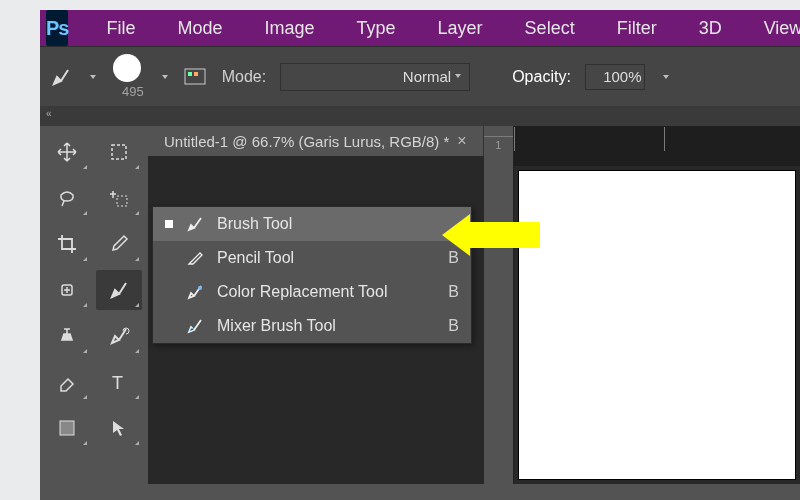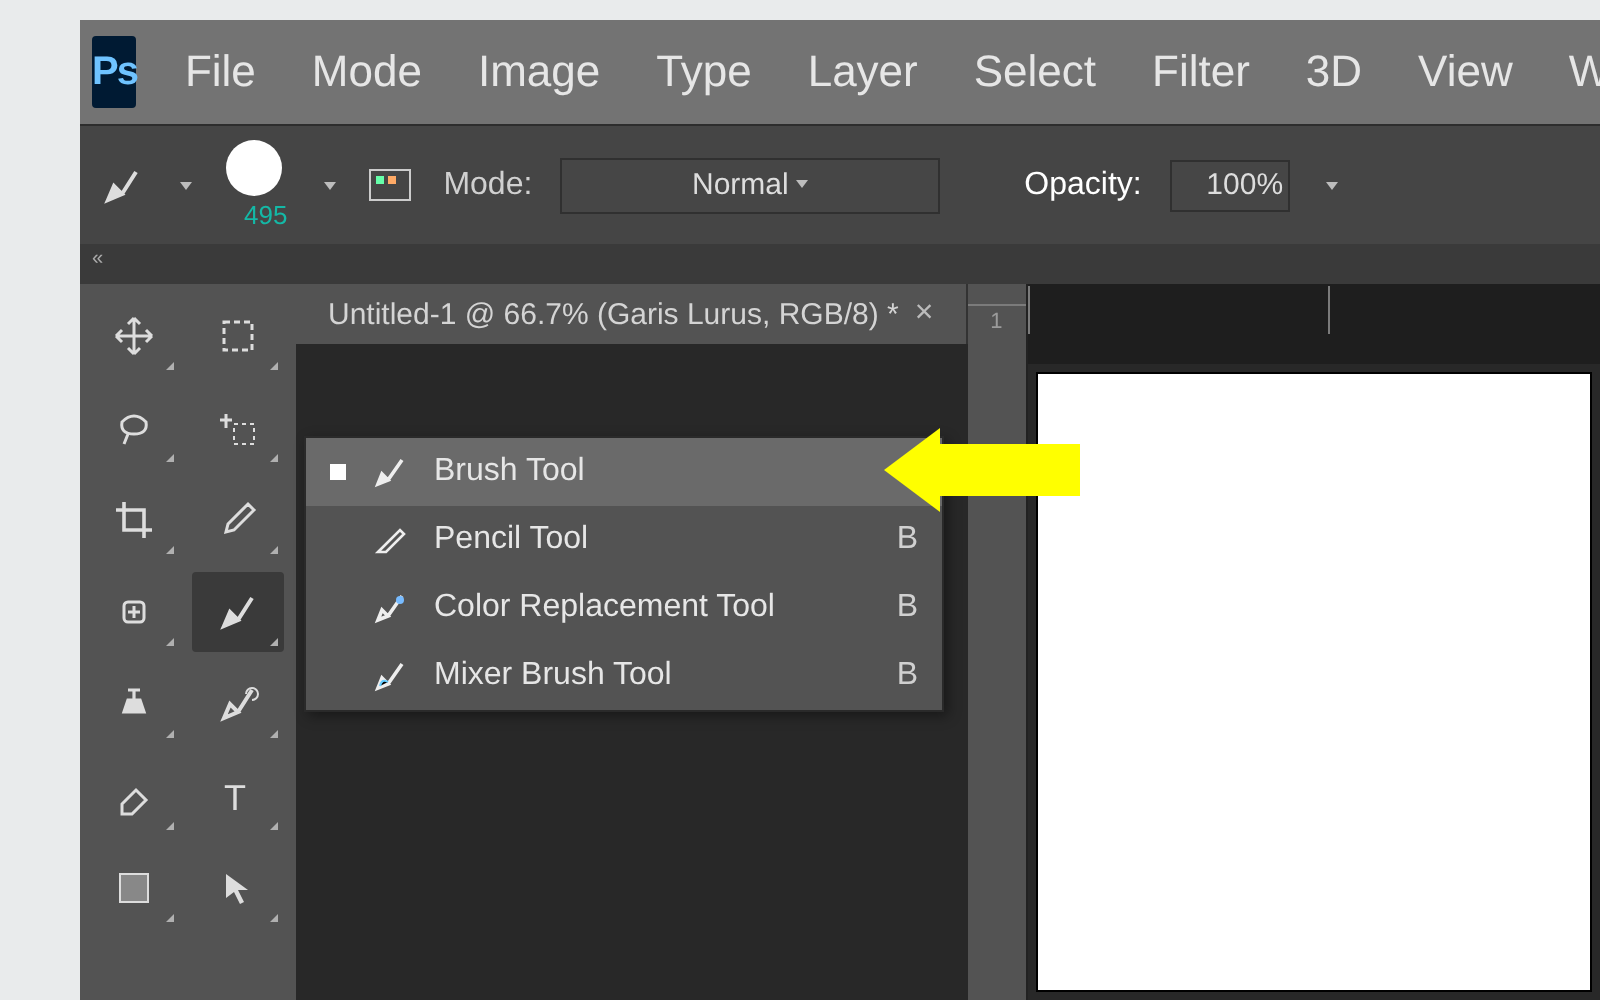--- a/index.html
+++ b/index.html
@@ -1,33 +1,33 @@
 <!DOCTYPE html>
 <html><head>
 <meta charset="utf-8">
 <style>
   * { margin:0; padding:0; box-sizing:border-box; font-family:"Segoe UI",Tahoma,sans-serif; -webkit-font-smoothing:antialiased; }
   body { background:#e9ebec; width:800px; height:500px; position:relative; overflow:hidden; }
   .window { position:absolute; left:40px; top:10px; right:0; bottom:0; background:#535353; }
 
   
-  .menubar { display:flex; align-items:center; height:52px; background:#737373; padding:0 6px; gap:0; }
+  .menubar { display:flex; align-items:center; height:36px; background:#701a75; padding:0 6px; gap:14px; }
   .ps-logo { width:40px; height:36px; background:#001a33; color:#6fc3ff; font-size:20px; font-weight:700; display:flex; align-items:center; justify-content:center; border-radius:2px; letter-spacing:-1px; margin-right:10px; }
-  .menu-item { color:#e6e6e6; font-size:22px; padding:6px 14px; cursor:default; }
+  .menu-item { color:#e6e6e6; font-size:18px; padding:6px 14px; cursor:default; }
 
   
   .options { display:flex; align-items:center; height:60px; background:#454545; border-top:1px solid #2d2d2d; padding:0 10px; gap:14px; color:#d0d0d0; font-size:16px; }
   .options .active-tool { width:22px; height:22px; display:flex; align-items:center; justify-content:center; }
   .brush-preview { display:flex; flex-direction:column; align-items:center; gap:2px; }
   .brush-preview .circle { width:28px; height:28px; background:#fff; border-radius:50%; }
-  .brush-preview .size { font-size:13px; color:#14b8a6;margin-left:12px; }
+  .brush-preview .size { font-size:13px; color:#a3a3a3;margin-left:12px; }
   .opt-icon { width:26px; height:26px; }
   .caret { width:0;height:0;border-left:3px solid transparent;border-right:3px solid transparent;border-top:4px solid #bdbdbd; display:inline-block; margin-left:4px; }
   .mode-label { color:#d0d0d0; }
-  .mode-select { width:190px; height:28px; background:#464646; border:1px solid #303030; color:#ddd; display:flex; align-items:center; justify-content:center; padding:0 8px; font-size:15px; }
+  .mode-select { width:190px; height:28px; background:#464646; border:1px solid #303030; color:#ddd; display:flex; align-items:center; justify-content:flex-end; padding:0 8px; font-size:15px; }
   .opacity-label { color:#ffffff;margin-left:28px; }
   .opacity-val { width:60px; height:26px; background:#464646; border:1px solid #303030; color:#ddd; display:flex; align-items:center; justify-content:center; font-size:15px;padding-left:15px; }
 
   
   .panel-collapse { height:20px; background:#3a3a3a; color:#aaa; font-size:10px; padding:2px 6px; letter-spacing:2px; }
 
   
   .workspace { display:flex; height:calc(100% - 132px); }
   .tools { width:108px; background:#535353; padding:6px 4px; display:grid; grid-template-columns:1fr 1fr; gap:6px 4px; align-content:start; }
   .tool { width:46px; height:40px; display:flex; align-items:center; justify-content:center; color:#d4d4d4; border-radius:2px; position:relative; }
@@ -36,21 +36,21 @@
   .canvas-area { flex:1; display:flex; background:#282828; }
   .doc-tab { height:30px; display:flex; align-items:center; padding:0 16px; color:#d4d4d4; font-size:15px; background:#535353; width:fit-content; border-right:1px solid #333; gap:8px;}
   .ruler-h { height:26px; background:#535353; border-top:1px solid #222; border-bottom:1px solid #222; position:relative; }
   .ruler-h .tick { position:absolute; top:0; height:100%; border-left:1px solid #7b7b7b; font-size:11px; color:#9b9b9b; padding-left:3px; }
   .ruler-v { width:30px; background:#535353; border-right:1px solid #222; display:flex; flex-direction:column; align-items:center; color:#9b9b9b; font-size:11px; position:relative;}
   .ruler-v .tick { position:absolute; left:0; width:100%; border-top:1px solid #7b7b7b; padding-top:2px; text-align:center; }
   .canvas-wrap { display:flex; flex:1; }
   .canvas { flex:1; background:#fff; margin:4px; border:1px solid #000; }
 
   
-  .flyout { position:absolute; left:152px; top:218px; width:320px; background:#535353; border:1px solid #2a2a2a; box-shadow:2px 2px 6px rgba(0,0,0,.4); }
+  .flyout { position:absolute; left:152px; top:206px; width:320px; background:#535353; border:1px solid #2a2a2a; box-shadow:2px 2px 6px rgba(0,0,0,.4); }
   .fly-item { display:flex; align-items:center; height:34px; padding:0 12px; gap:12px; color:#e6e6e6; font-size:16px; }
   .fly-item.selected { background:#6a6a6a; }
   .fly-item .check { width:8px;height:8px;background:#fff; }
   .fly-item .check.hidden { visibility:hidden; }
   .fly-item .shortcut { margin-left:auto; color:#d0d0d0; }
   .fly-item .fly-icon { width:20px;display:flex;justify-content:center; }
 
   
   .arrow { position:absolute; left:470px; top:222px; pointer-events:none; }
   .arrow-body { width:70px; height:26px; background:yellow; }

